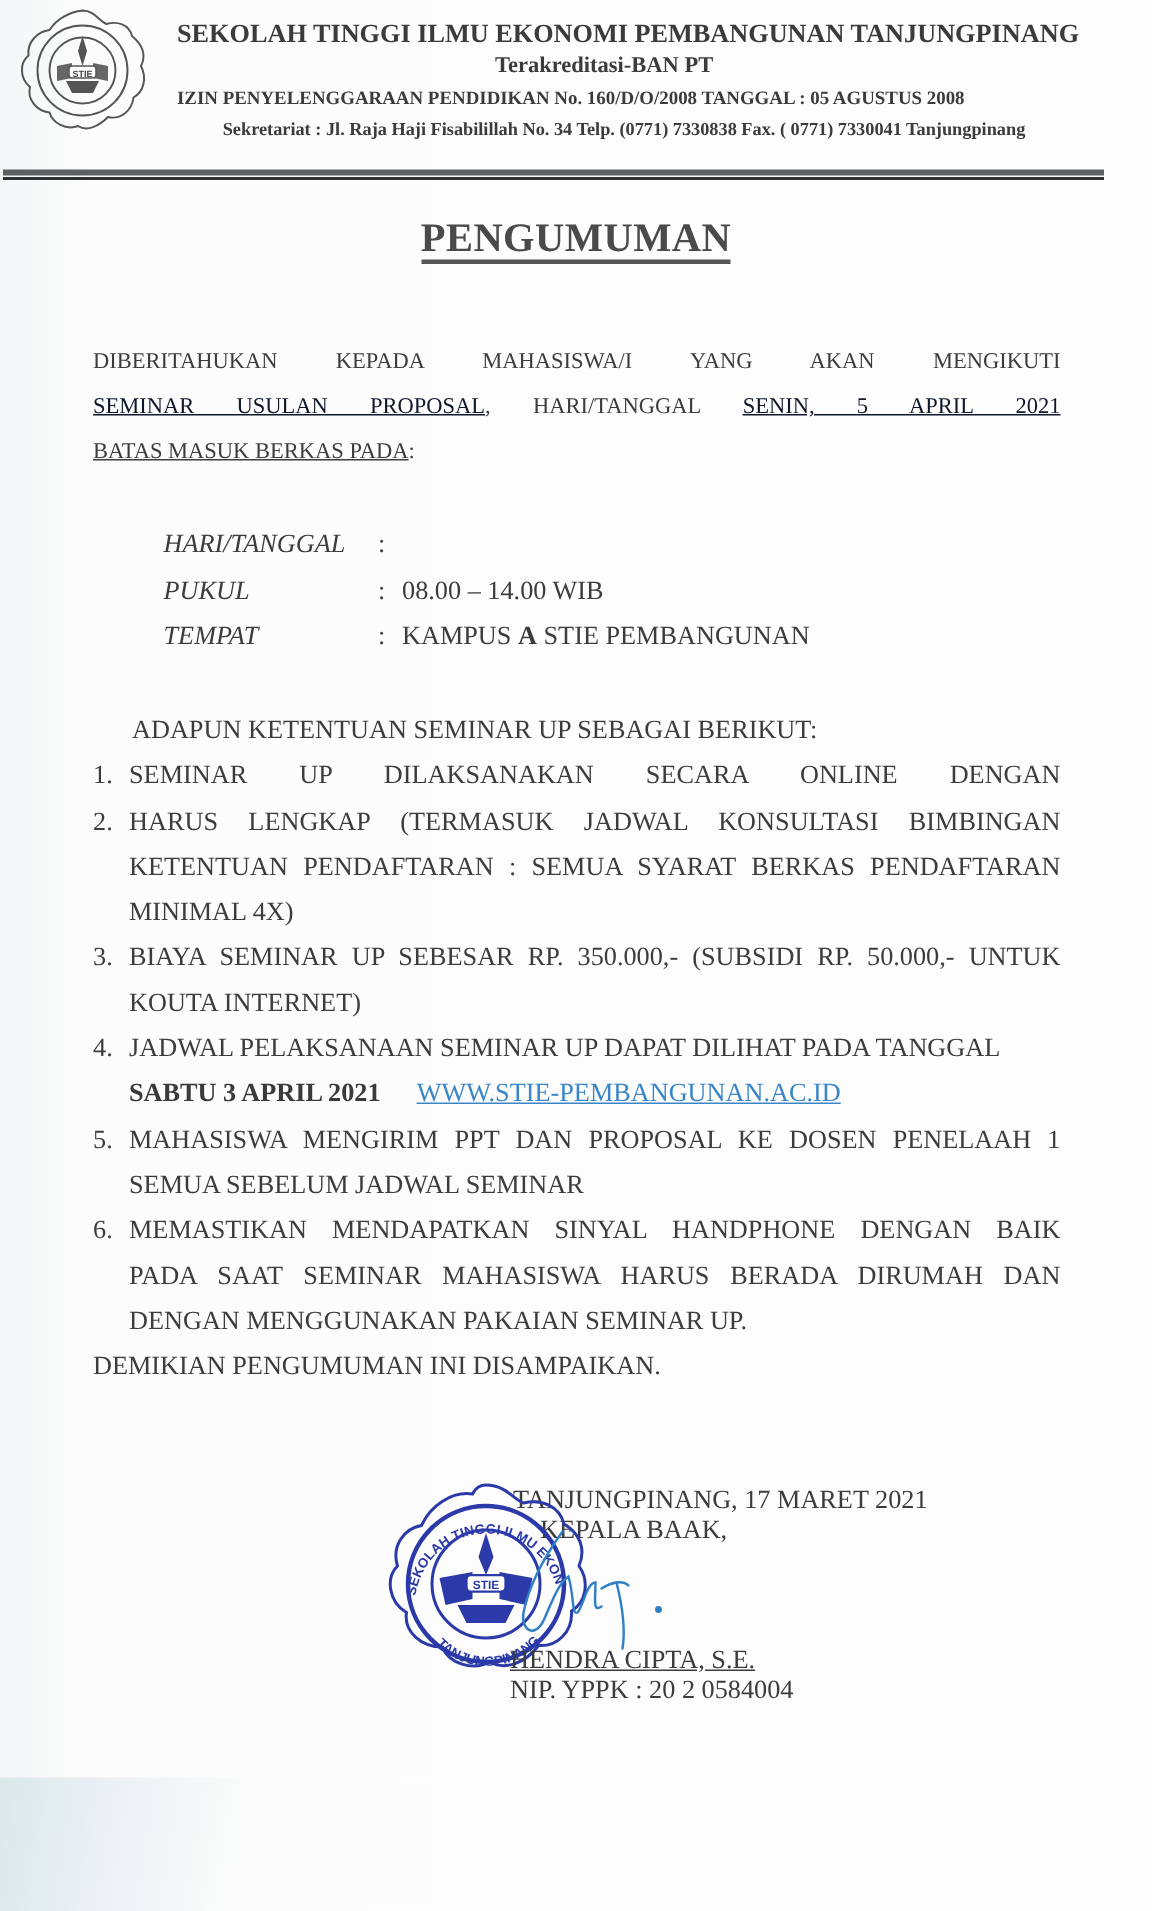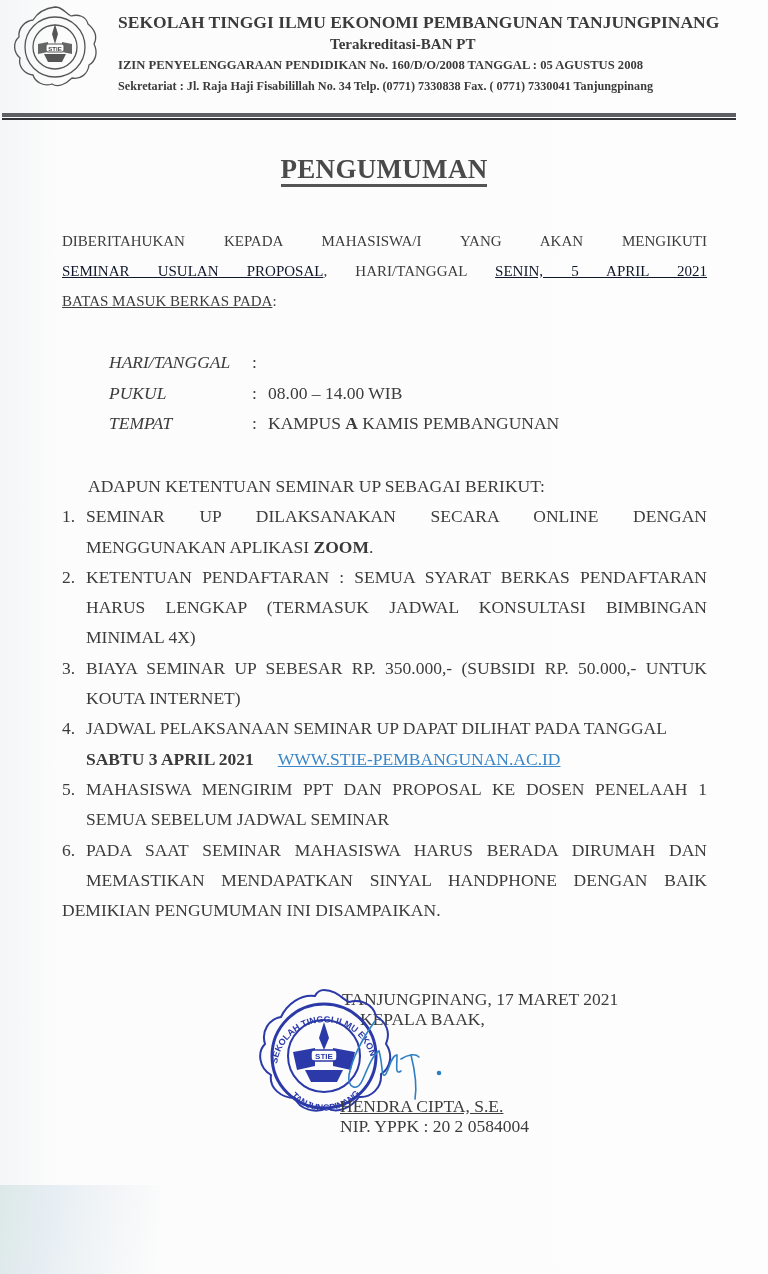--- a/index.html
+++ b/index.html
@@ -12,25 +12,25 @@
   .page { position:absolute; inset:0; background:linear-gradient(90deg,#f4f6f7 0%,#fcfcfc 8%,#fdfdfd 100%); }
   .smudge { position:absolute; left:0; top:1185px; width:160px; height:89px;
     background:linear-gradient(100deg,#d9e7e6 0%,#e4ecf2 30%,#f3f6f7 70%,rgba(255,255,255,0) 100%); opacity:.9; }
 
   
   .logo { position:absolute; left:8px; top:4px; width:94px; height:86px; }
   .lh { position:absolute; left:100px; right:50px; text-align:center; font-weight:bold; color:#3b3b3b; white-space:nowrap; }
   .lh1 { top:12px; font-size:17.5px; left:118px; right:54px; }
   .lh2 { top:36px; font-size:15px; }
   .lh3 { top:58px; font-size:12.6px; left:118px; right:54px; text-align:left; }
-  .lh4 { top:79px; font-size:12.2px; left:118px; right:54px; text-align:left; }
+  .lh4 { top:79px; font-size:12.2px; left:118px; right:54px; text-align:center; }
   .rule1 { position:absolute; left:2px; top:113px; width:734px; height:4px; background:#5d6062; }
   .rule2 { position:absolute; left:2px; top:118px; width:734px; height:1.5px; background:#2f3132; }
 
-  .title { position:absolute; left:0; right:0; top:154px; text-align:center; }
+  .title { position:absolute; left:0; right:0; top:143px; text-align:center; }
   .title span { font-size:27px; font-weight:bold; color:#4a4a4a; border-bottom:3px solid #555; padding-bottom:0; letter-spacing:.3px; }
 
   .para { position:absolute; left:62px; width:645px; font-size:15px; line-height:30px; color:#3c3c3c; }
   .just { text-align:justify; text-align-last:justify; }
   .u { text-decoration:underline; }
   .bu { font-weight:normal; text-decoration:underline; color:#0f172a; }
 
   .info { position:absolute; left:109px; font-size:17.5px; line-height:30.5px; color:#3c3c3c; }
   .info .row { display:flex; }
   .info .k { width:143px;font-style:italic; }
@@ -95,40 +95,39 @@
     <span class="c">:</span>
   </div>
   <div class="row">
     <span class="k">PUKUL</span>
     <span class="c">:</span>
     <span>08.00 – 14.00 WIB</span>
   </div>
   <div class="row">
     <span class="k">TEMPAT</span>
     <span class="c">:</span>
-    <span><span>KAMPUS </span><b>A</b><span> KAMIS PEMBANGUNAN</span></span>
+    <span><span>KAMPUS </span><b>A</b><span> STIE PEMBANGUNAN</span></span>
   </div>
 </div>
 
 <div class="list" style="top:471px;">
   <div style="padding-left:26px;">ADAPUN KETENTUAN SEMINAR UP SEBAGAI BERIKUT:</div>
 
   <div class="li">
     <span class="n">1.</span>
     <span class="t">
       <span class="line jl">SEMINAR UP DILAKSANAKAN SECARA ONLINE DENGAN</span>
-      <span class="line"><span>MENGGUNAKAN APLIKASI </span><b class="bold">ZOOM</b><span>.</span></span>
     </span>
   </div>
 
   <div class="li">
     <span class="n">2.</span>
     <span class="t">
+      <span class="line jl">HARUS LENGKAP (TERMASUK JADWAL KONSULTASI BIMBINGAN</span>
       <span class="line jl">KETENTUAN PENDAFTARAN : SEMUA SYARAT BERKAS PENDAFTARAN</span>
-      <span class="line jl">HARUS LENGKAP (TERMASUK JADWAL KONSULTASI BIMBINGAN</span>
       <span class="line">MINIMAL 4X)</span>
     </span>
   </div>
 
   <div class="li">
     <span class="n">3.</span>
     <span class="t">
       <span class="line jl">BIAYA SEMINAR UP SEBESAR RP. 350.000,- (SUBSIDI RP. 50.000,- UNTUK</span>
       <span class="line">KOUTA INTERNET)</span>
     </span>
@@ -146,22 +145,23 @@
     <span class="n">5.</span>
     <span class="t">
       <span class="line jl">MAHASISWA MENGIRIM PPT DAN PROPOSAL KE DOSEN PENELAAH 1</span>
       <span class="line">SEMUA SEBELUM JADWAL SEMINAR</span>
     </span>
   </div>
 
   <div class="li">
     <span class="n">6.</span>
     <span class="t">
+      <span class="line jl">MEMASTIKAN MENDAPATKAN SINYAL HANDPHONE DENGAN BAIK</span>
       <span class="line jl">PADA SAAT SEMINAR MAHASISWA HARUS BERADA DIRUMAH DAN</span>
-      <span class="line jl">MEMASTIKAN MENDAPATKAN SINYAL HANDPHONE DENGAN BAIK</span>
+      <span class="line">DENGAN MENGGUNAKAN PAKAIAN SEMINAR UP.</span>
     </span>
   </div>
 
   <div>DEMIKIAN PENGUMUMAN INI DISAMPAIKAN.</div>
 </div>
 
 <div class="sign" style="top:990px;">TANJUNGPINANG,  17 MARET 2021</div>
 <div class="sign" style="top:1010px; left:360px;">KEPALA BAAK,</div>
 
 <svg class="stamp" viewBox="0 0 150 150">

